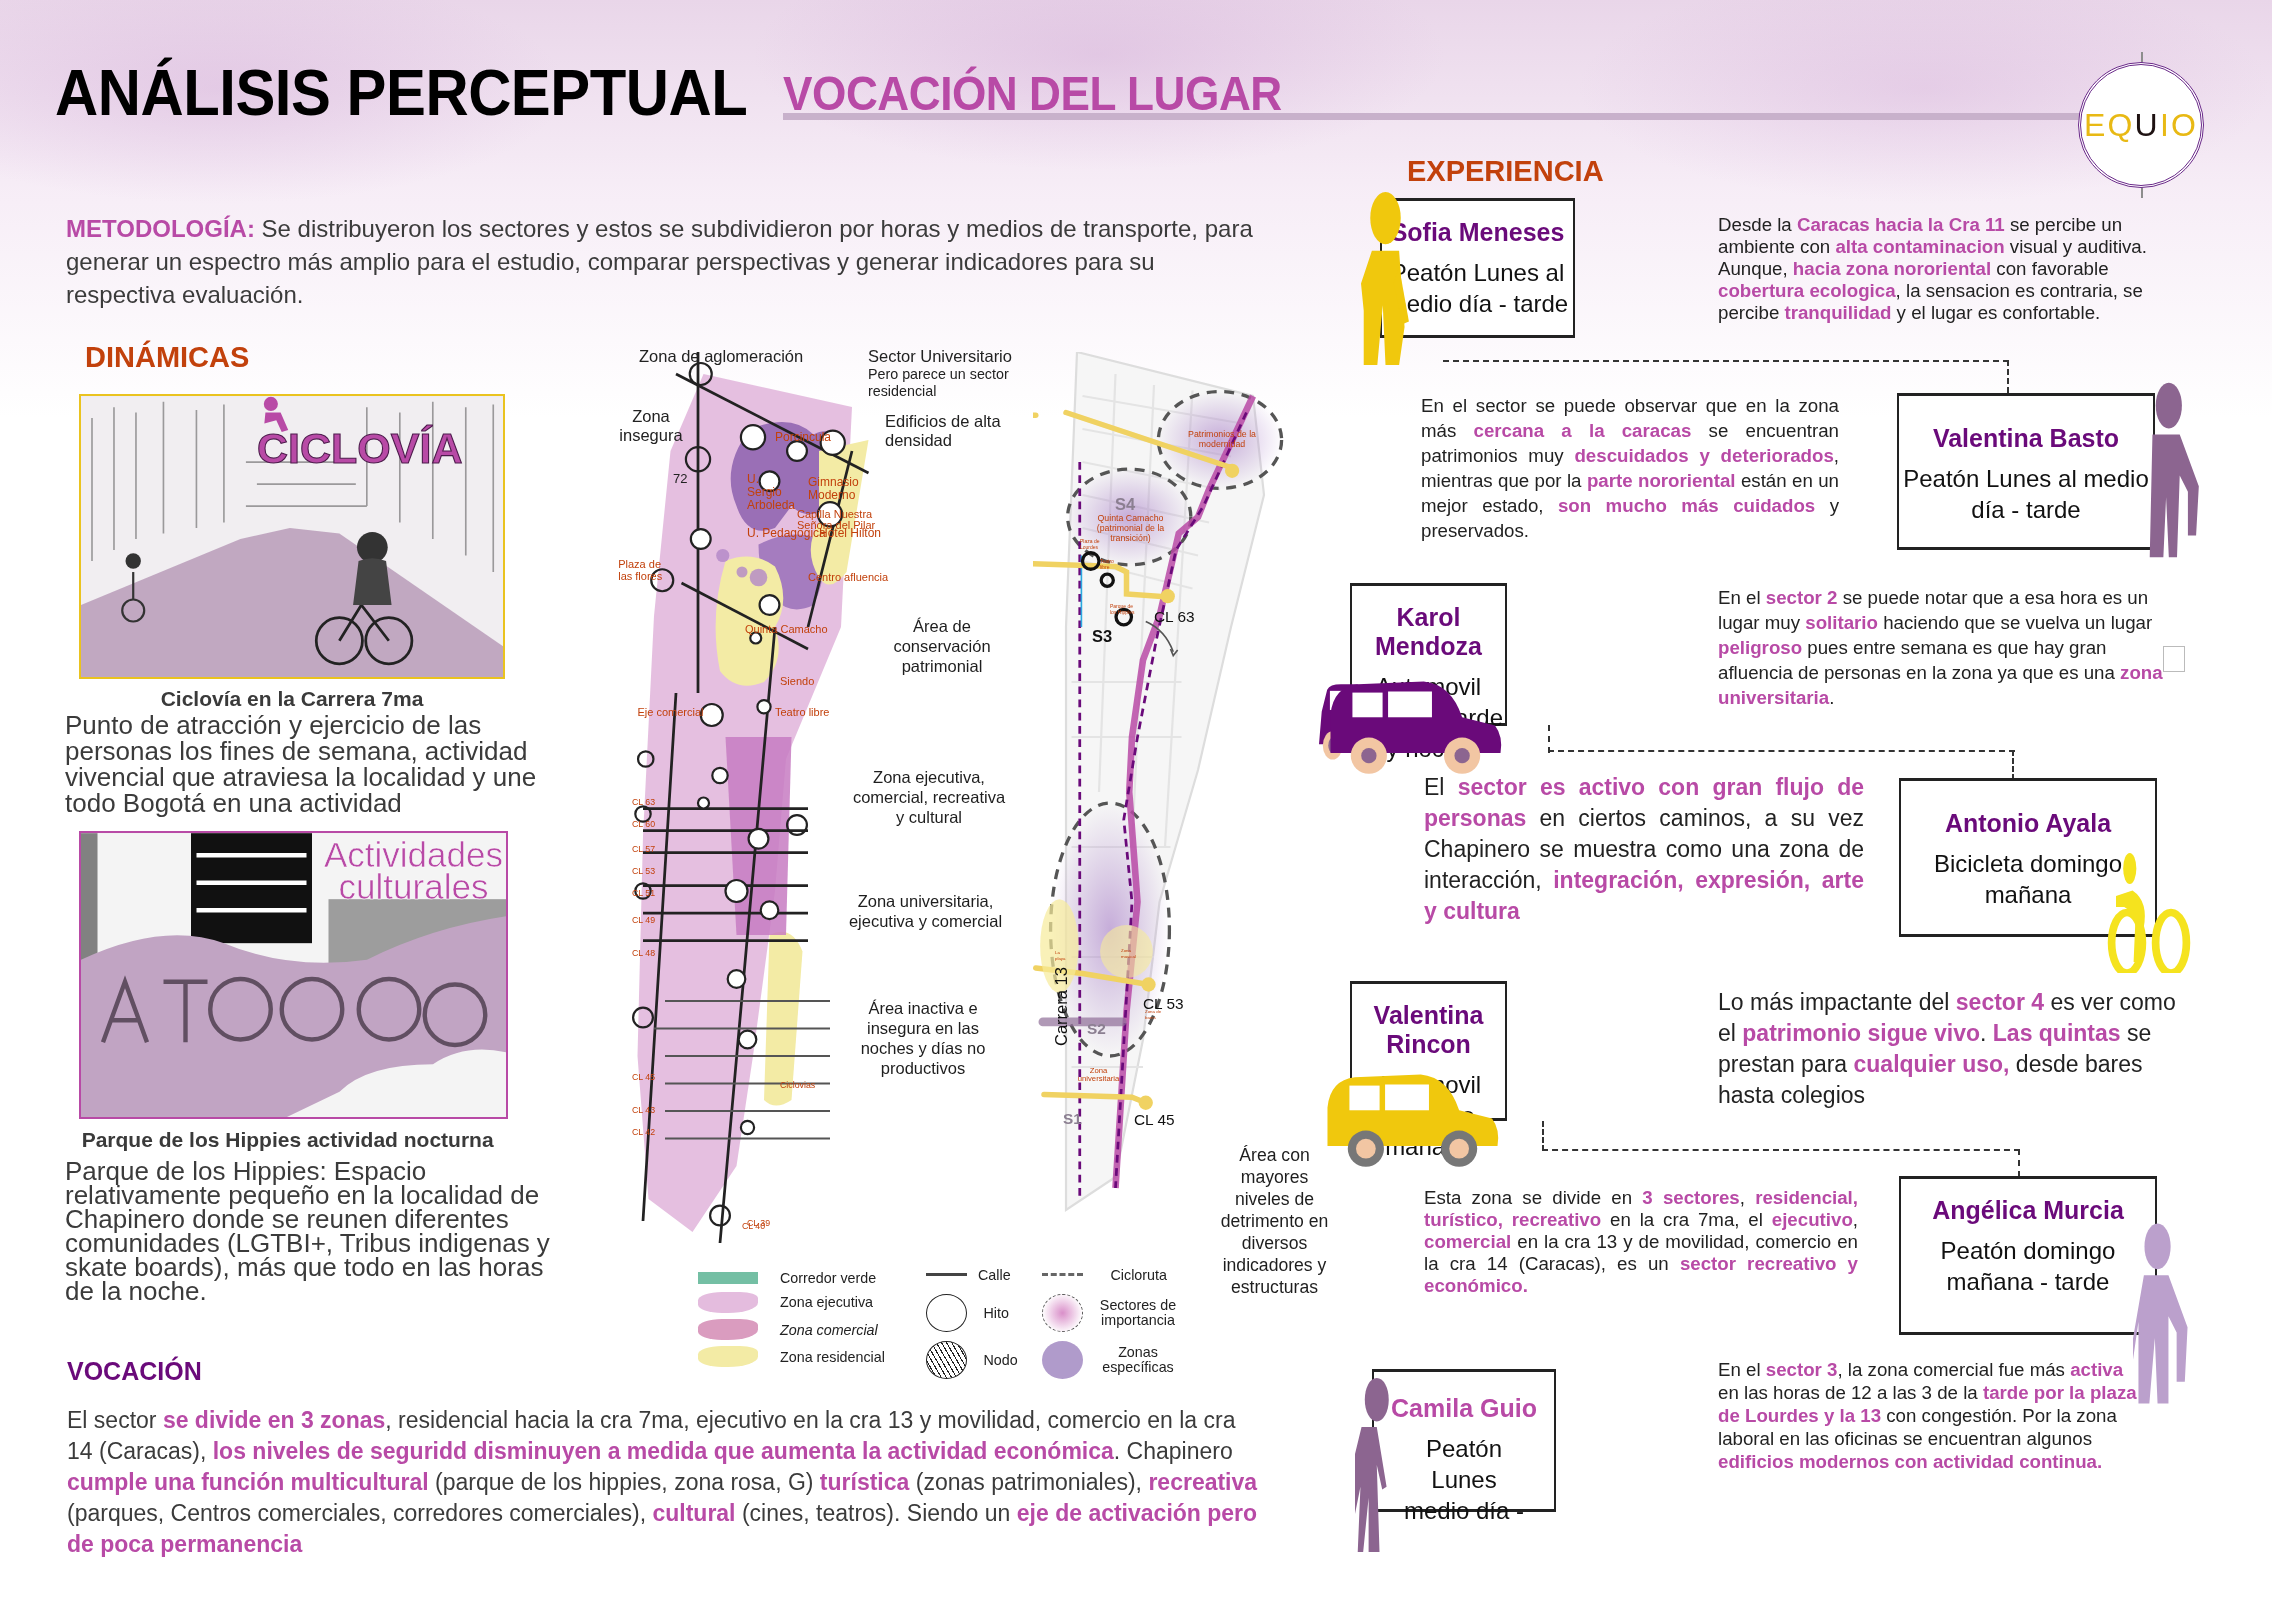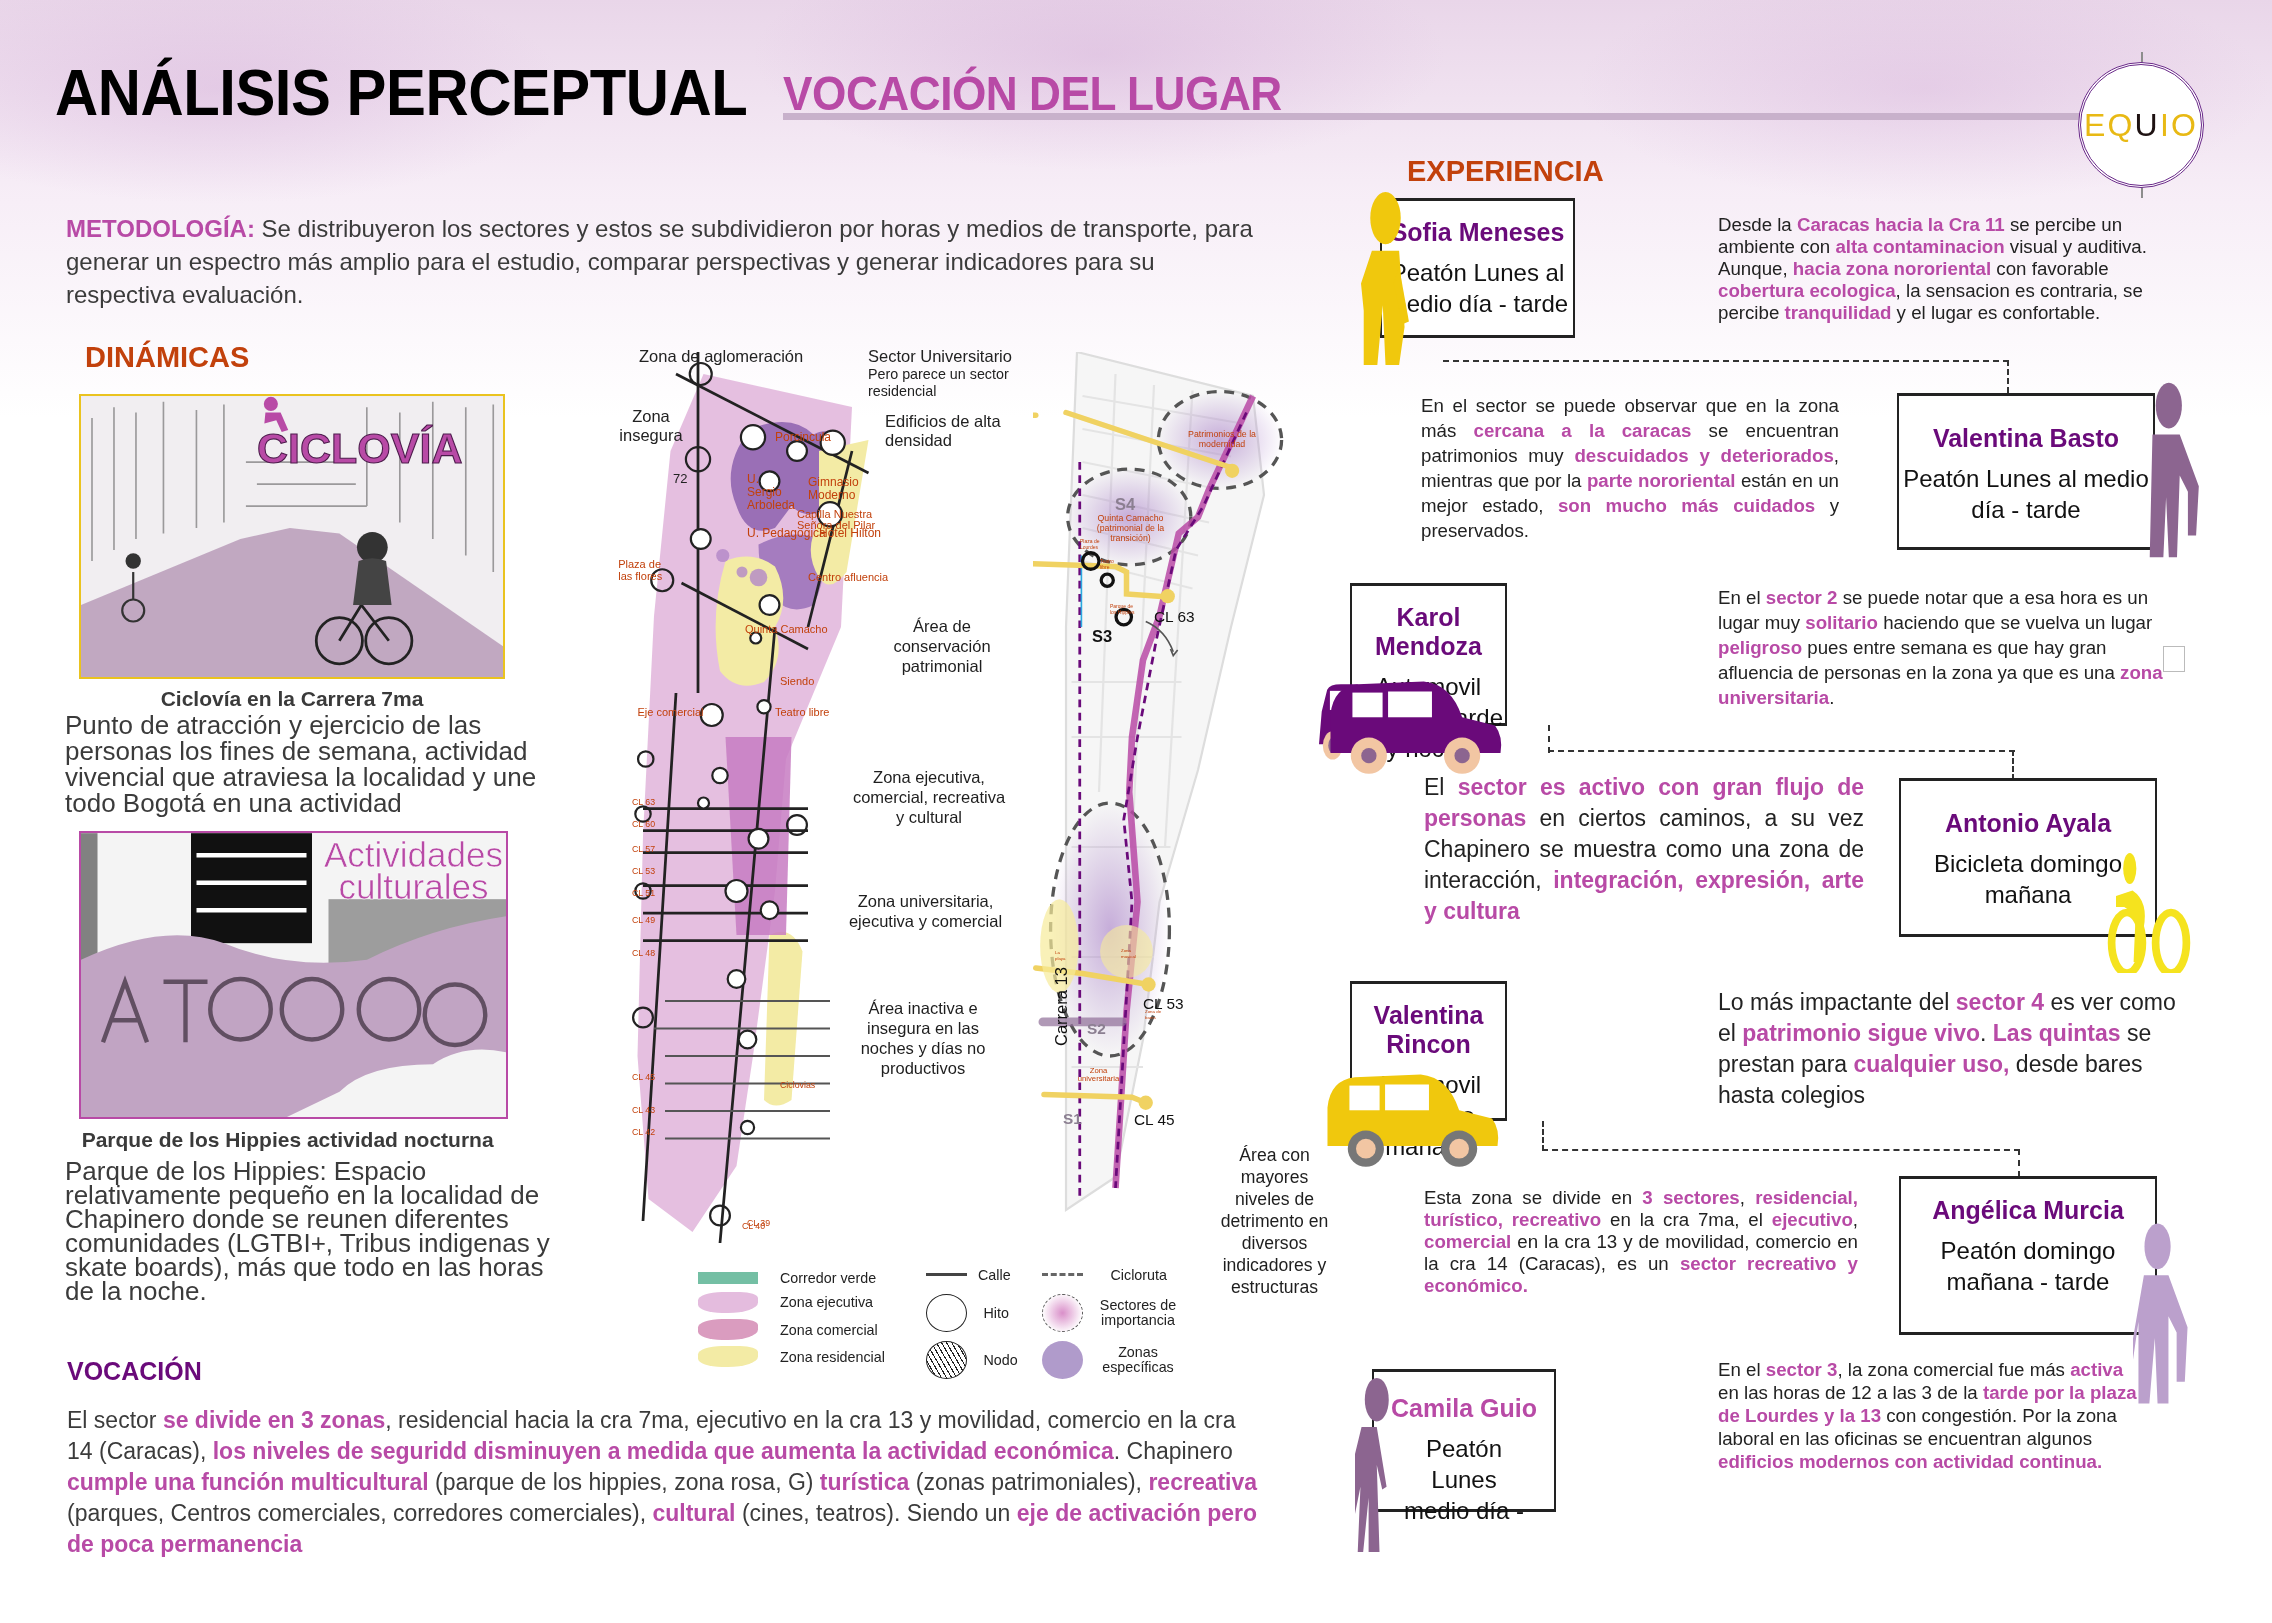--- a/index.html
+++ b/index.html
@@ -303,21 +303,21 @@
 
 <div class="abs" style="left:698px;top:1264px;width:550px;height:126px;">
   <div class="abs legend-item" style="left:0;top:5.5px;">
     <span style="display:inline-block;width:60px;height:12px;background:#74bfa4;margin-right:22px"></span>
     <span>Corredor verde</span>
   </div>
   <div class="abs legend-item" style="left:0;top:27.5px;">
     <span style="display:inline-block;width:60px;height:21px;background:#e4bcde;border-radius:40% 30% 50% 40%;margin-right:22px"></span>
     <span>Zona ejecutiva</span>
   </div>
-  <div class="abs legend-item" style="left:0;top:55px;">
+  <div class="abs legend-item" style="left:0;top:55px;font-style:italic;">
     <span style="display:inline-block;width:60px;height:21px;background:#da9cbf;border-radius:40% 30% 50% 40%;margin-right:22px"></span>
     <span>Zona comercial</span>
   </div>
   <div class="abs legend-item" style="left:0;top:82px;">
     <span style="display:inline-block;width:60px;height:21px;background:#f3eba5;border-radius:40% 30% 50% 40%;margin-right:22px"></span>
     <span>Zona residencial</span>
   </div>
   <div class="abs legend-item" style="left:228px;top:2.7px;">
     <span style="display:inline-block;width:41px;height:2.7px;background:#444;margin-right:11px"></span>
     <span>Calle</span>

